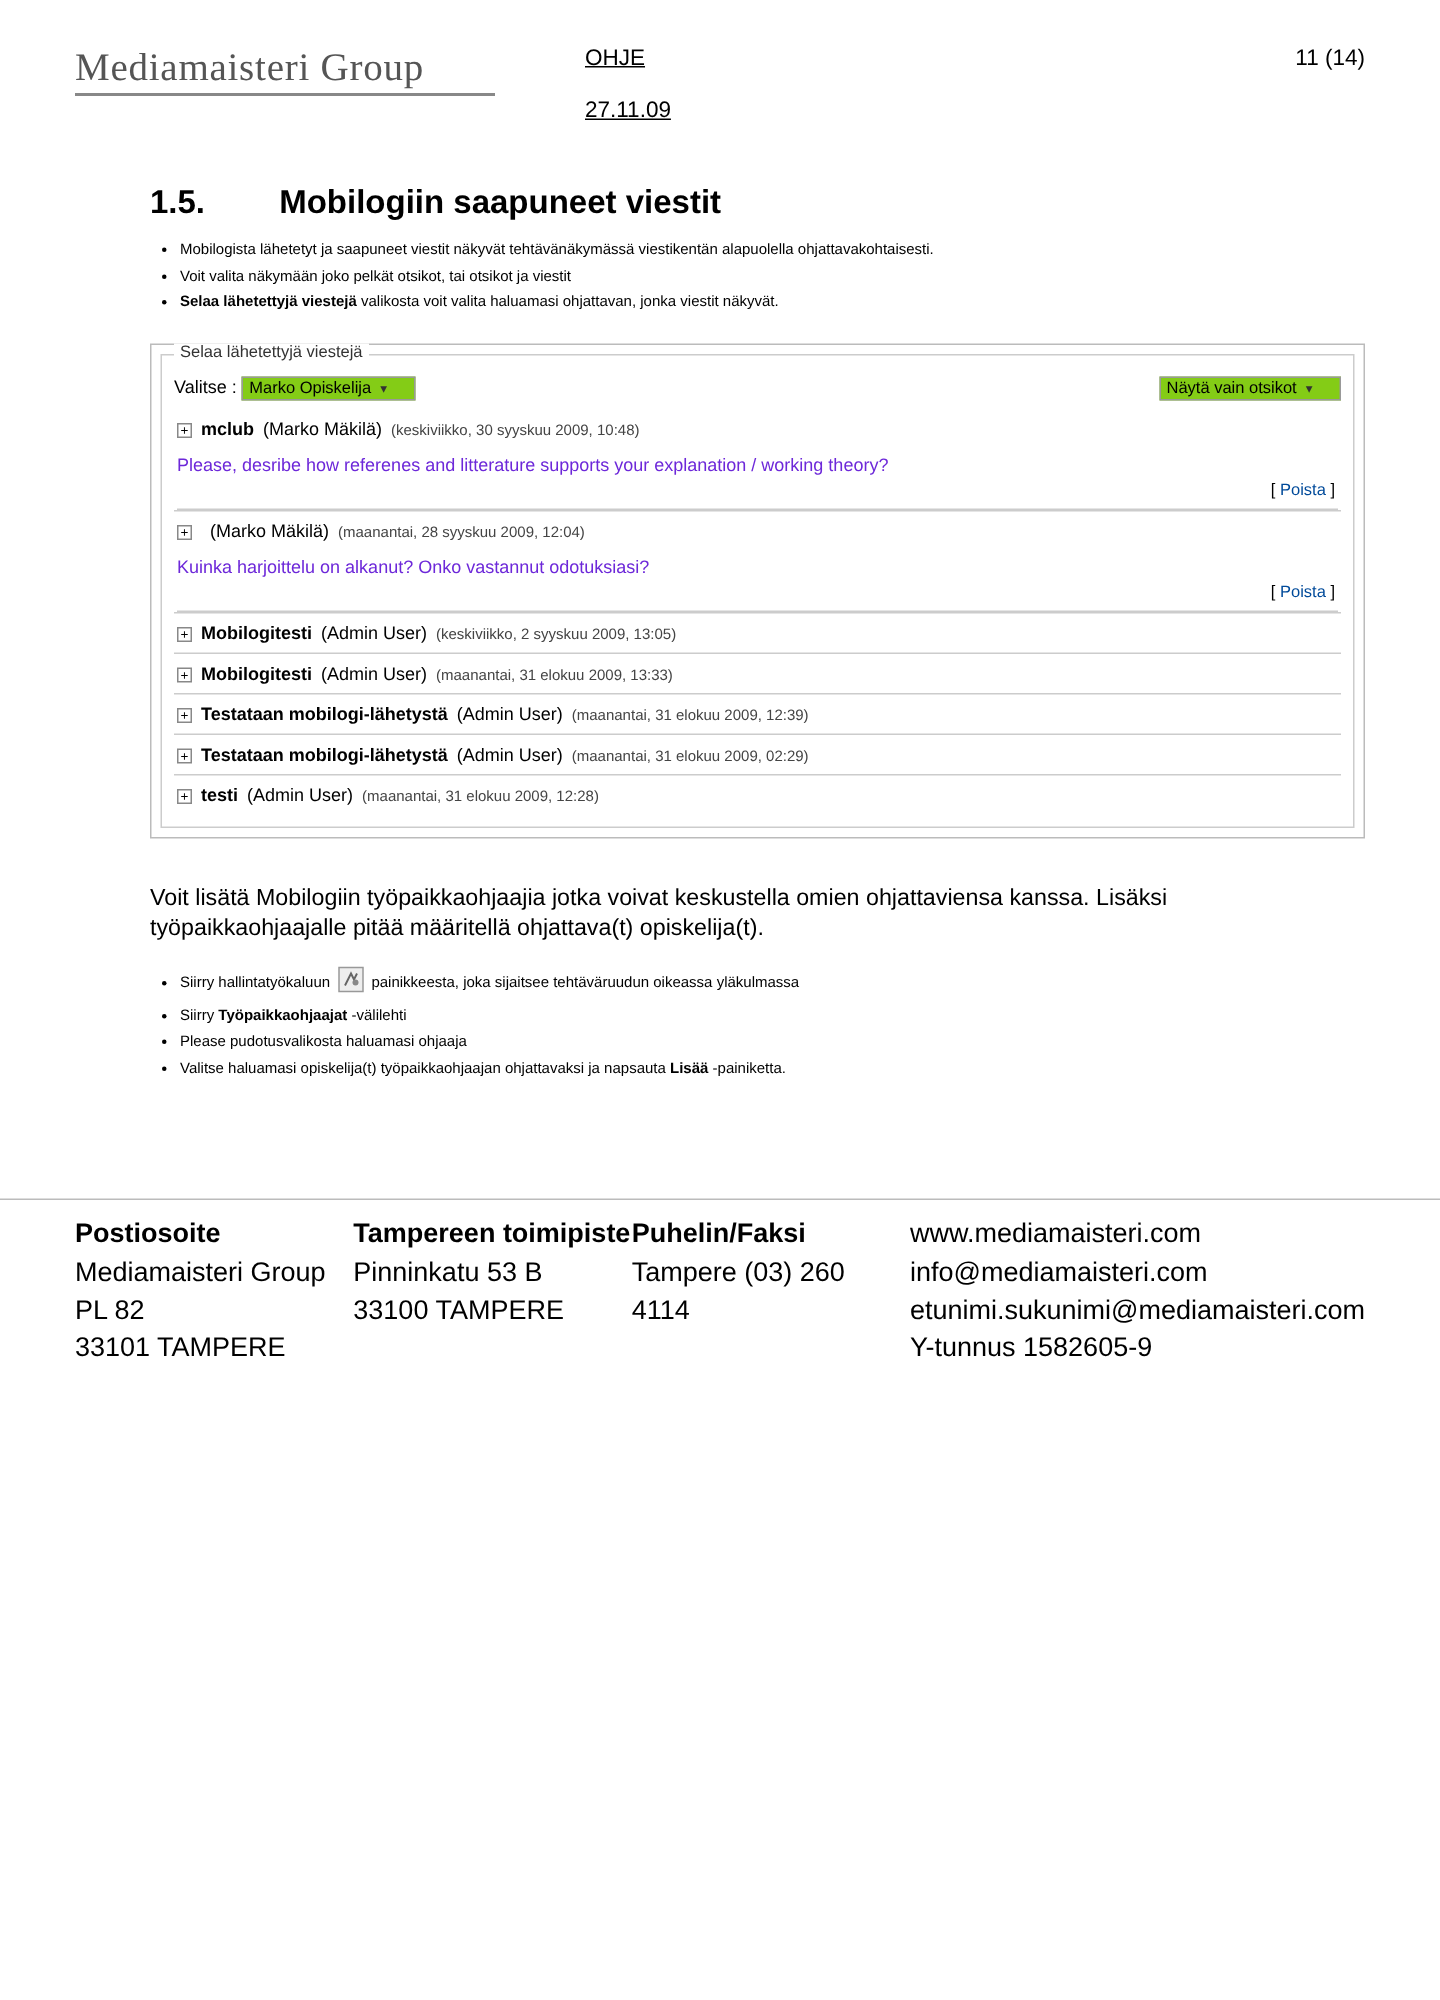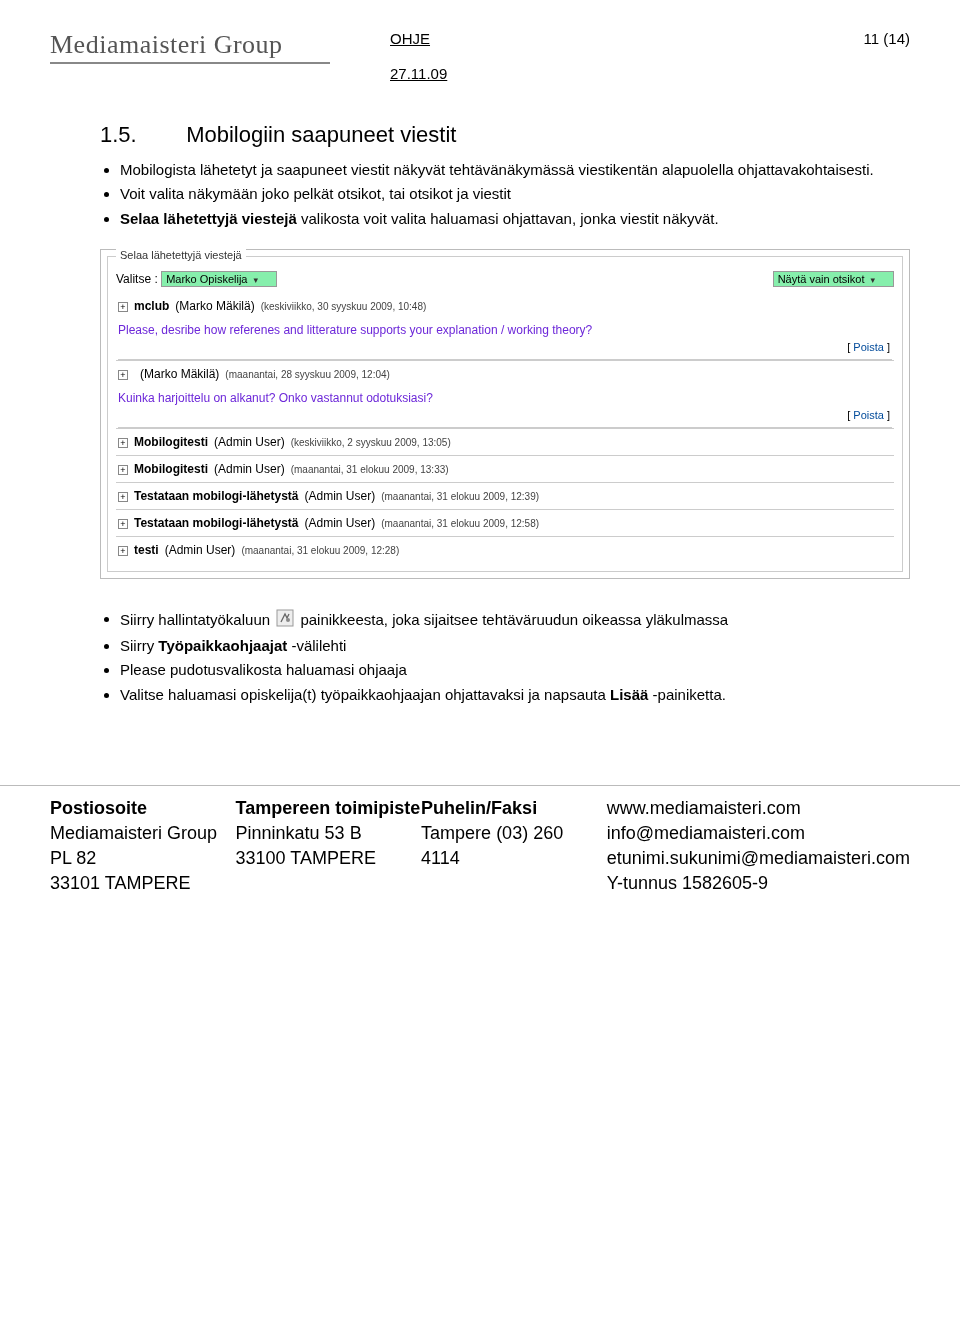--- a/index.html
+++ b/index.html
@@ -41,28 +41,28 @@
   .doc-date {
     margin-top: 18px;
   }
   .content {
     margin-top: 40px;
     padding-left: 50px;
     padding-right: 0;
   }
   h2.section {
     font-size: 22px;
-    font-weight: normal;
+    font-weight: bold;
     margin-bottom: 12px;
   }
   h2.section .num { display:inline-block; width:80px; }
   ul.body {
     margin: 0 0 20px 20px;
     padding: 0;
-    font-size: 15px;
+    font-size: 10px;
     line-height: 1.35;
   }
   ul.body li { margin-bottom: 4px; list-style: disc; }
   .bold { font-weight: bold; }
   .screenshot {
     border: 1px solid #bbb;
     margin: 15px 0 30px 0;
     padding: 0;
     font-size: 12px;
     position: relative;
@@ -85,21 +85,21 @@
   .ss-topctrl {
     display: flex;
     justify-content: space-between;
     align-items: center;
     margin: 8px 0 6px 0;
   }
   .ss-select {
     border: 1px solid #999;
     padding: 1px 18px 1px 4px;
     font-size: 11px;
-    background: #86efac;
+    background: #84cc16;
     position: relative;
     display: inline-block;
   }
   .ss-chevron {
     display: inline-block;
     margin-left: 6px;
     font-size: 9px;
     color: #333;
   }
   .ss-row {
@@ -240,32 +240,33 @@
             <div class="ss-row">
               <span class="ss-plus">+</span>
               <span class="ss-subject">Testataan mobilogi-lähetystä</span> 
               <span class="ss-user">(Admin User)</span> 
               <span class="ss-meta">(maanantai, 31 elokuu 2009, 12:39)</span>
             </div>
             <div class="ss-row">
               <span class="ss-plus">+</span>
               <span class="ss-subject">Testataan mobilogi-lähetystä</span> 
               <span class="ss-user">(Admin User)</span> 
-              <span class="ss-meta">(maanantai, 31 elokuu 2009, 12:58)</span>
+              <span class="ss-meta">(maanantai, 31 elokuu 2009, 02:29)</span>
             </div>
             <div class="ss-row">
               <span class="ss-plus">+</span>
               <span class="ss-subject">testi</span> 
               <span class="ss-user">(Admin User)</span> 
               <span class="ss-meta">(maanantai, 31 elokuu 2009, 12:28)</span>
             </div>
           </div>
       </div>
     </div>
 
+    <div class="bodytext">Voit lisätä Mobilogiin työpaikkaohjaajia jotka voivat keskustella omien ohjattaviensa kanssa. Lisäksi työpaikkaohjaajalle pitää määritellä ohjattava(t) opiskelija(t).</div>
     <ul class="body">
       <li>
         <span>Siirry hallintatyökaluun </span>
         <span class="settings-icon">
           <svg width="18" height="18" viewBox="0 0 18 18">
               <rect x="1" y="1" width="16" height="16" fill="#eee" stroke="#999"></rect>
               <path d="M5 13 L9 5 L11 9 L13 5" stroke="#666" stroke-width="1.3" fill="none"></path>
               <circle cx="12" cy="11" r="2" fill="#888"></circle>
             </svg>
         </span>

